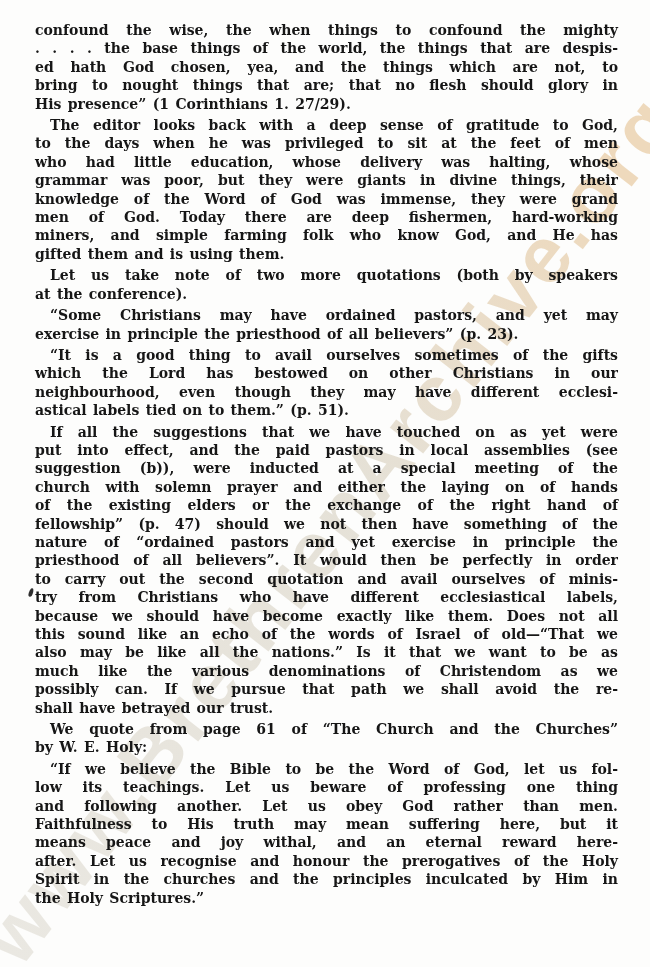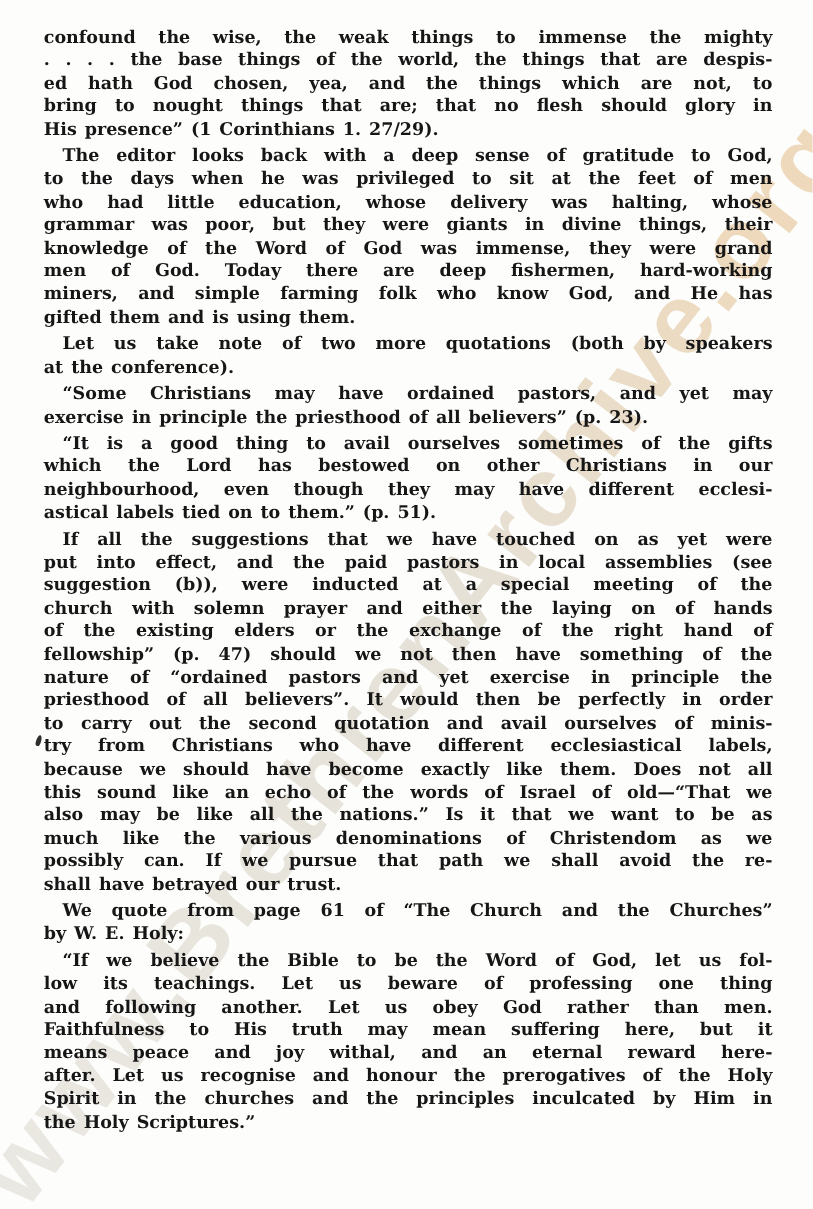--- a/index.html
+++ b/index.html
@@ -62,21 +62,21 @@
     z-index: 1;
   }
 </style>
 </head>
 <body>
 
 <div class="page">
   <div class="watermark">www.BrethrenArchive.org</div>
   <div class="text-block" id="text-block">
       <div class="para">
-        <div class="line"><span>confound the wise, the weak things to immense the mighty</span></div>
+        <div class="line"><span>confound the wise, the when things to confound the mighty</span></div>
         <div class="line"><span>. . . . the base things of the world, the things that are despis-</span></div>
         <div class="line"><span>ed hath God chosen, yea, and the things which are not, to</span></div>
         <div class="line"><span>bring to nought things that are; that no flesh should glory in</span></div>
         <div class="line last"><span>His presence” (1 Corinthians 1. 27/29).</span></div>
       </div>
       <div class="para indent">
         <div class="line"><span>The editor looks back with a deep sense of gratitude to God,</span></div>
         <div class="line"><span>to the days when he was privileged to sit at the feet of men</span></div>
         <div class="line"><span>who had little education, whose delivery was halting, whose</span></div>
         <div class="line"><span>grammar was poor, but they were giants in divine things, their</span></div>

